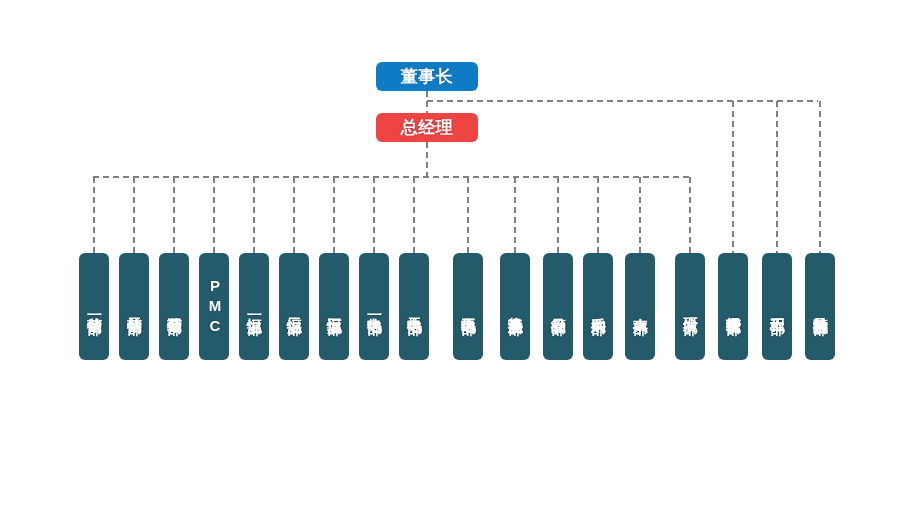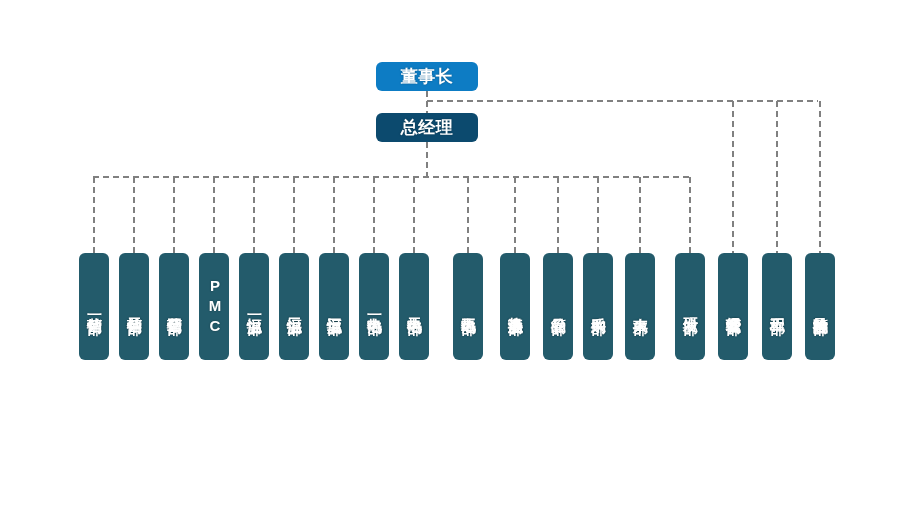--- a/index.html
+++ b/index.html
@@ -82,21 +82,21 @@
       <line x1="598" y1="177" x2="598" y2="253" stroke="#808080" stroke-width="2" stroke-dasharray="6 4" stroke-linecap="butt"></line>
       <line x1="640" y1="177" x2="640" y2="253" stroke="#808080" stroke-width="2" stroke-dasharray="6 4" stroke-linecap="butt"></line>
       <line x1="690" y1="177" x2="690" y2="253" stroke="#808080" stroke-width="2" stroke-dasharray="6 4" stroke-linecap="butt"></line>
       <line x1="733" y1="101" x2="733" y2="253" stroke="#808080" stroke-width="2" stroke-dasharray="6 4" stroke-linecap="butt"></line>
       <line x1="777" y1="101" x2="777" y2="253" stroke="#808080" stroke-width="2" stroke-dasharray="6 4" stroke-linecap="butt"></line>
       <line x1="820" y1="101" x2="820" y2="253" stroke="#808080" stroke-width="2" stroke-dasharray="6 4" stroke-linecap="butt"></line>
     </svg>
 
   <div id="node-layer">
       <div class="node top-node" style="left: 376px; top: 62px; width: 102px; height: 29px; background: rgb(13, 124, 196);">董事长</div>
-      <div class="node top-node" style="left: 376px; top: 113px; width: 102px; height: 29px; background: #0c4a6e;">总经理</div>
+      <div class="node top-node" style="left: 376px; top: 113px; width: 102px; height: 29px; background: #ef4444;">总经理</div>
       <div class="node dept-node" style="left: 79px; top: 253px; width: 30px; height: 107px; background: rgb(35, 91, 107);">营销一部</div>
       <div class="node dept-node" style="left: 119px; top: 253px; width: 30px; height: 107px; background: rgb(35, 91, 107);">营销二部</div>
       <div class="node dept-node" style="left: 159px; top: 253px; width: 30px; height: 107px; background: rgb(35, 91, 107);">营销三部</div>
       <div class="node dept-node latin" style="left: 199px; top: 253px; width: 30px; height: 107px; background: rgb(35, 91, 107);">PMC</div>
       <div class="node dept-node" style="left: 239px; top: 253px; width: 30px; height: 107px; background: rgb(35, 91, 107);">恒温一部</div>
       <div class="node dept-node" style="left: 279px; top: 253px; width: 30px; height: 107px; background: rgb(35, 91, 107);">恒温二部</div>
       <div class="node dept-node" style="left: 319px; top: 253px; width: 30px; height: 107px; background: rgb(35, 91, 107);">恒温三部</div>
       <div class="node dept-node" style="left: 359px; top: 253px; width: 30px; height: 107px; background: rgb(35, 91, 107);">电热一部</div>
       <div class="node dept-node" style="left: 399px; top: 253px; width: 30px; height: 107px; background: rgb(35, 91, 107);">电热二部</div>
       <div class="node dept-node" style="left: 453px; top: 253px; width: 30px; height: 107px; background: rgb(35, 91, 107);">电热三部</div>

